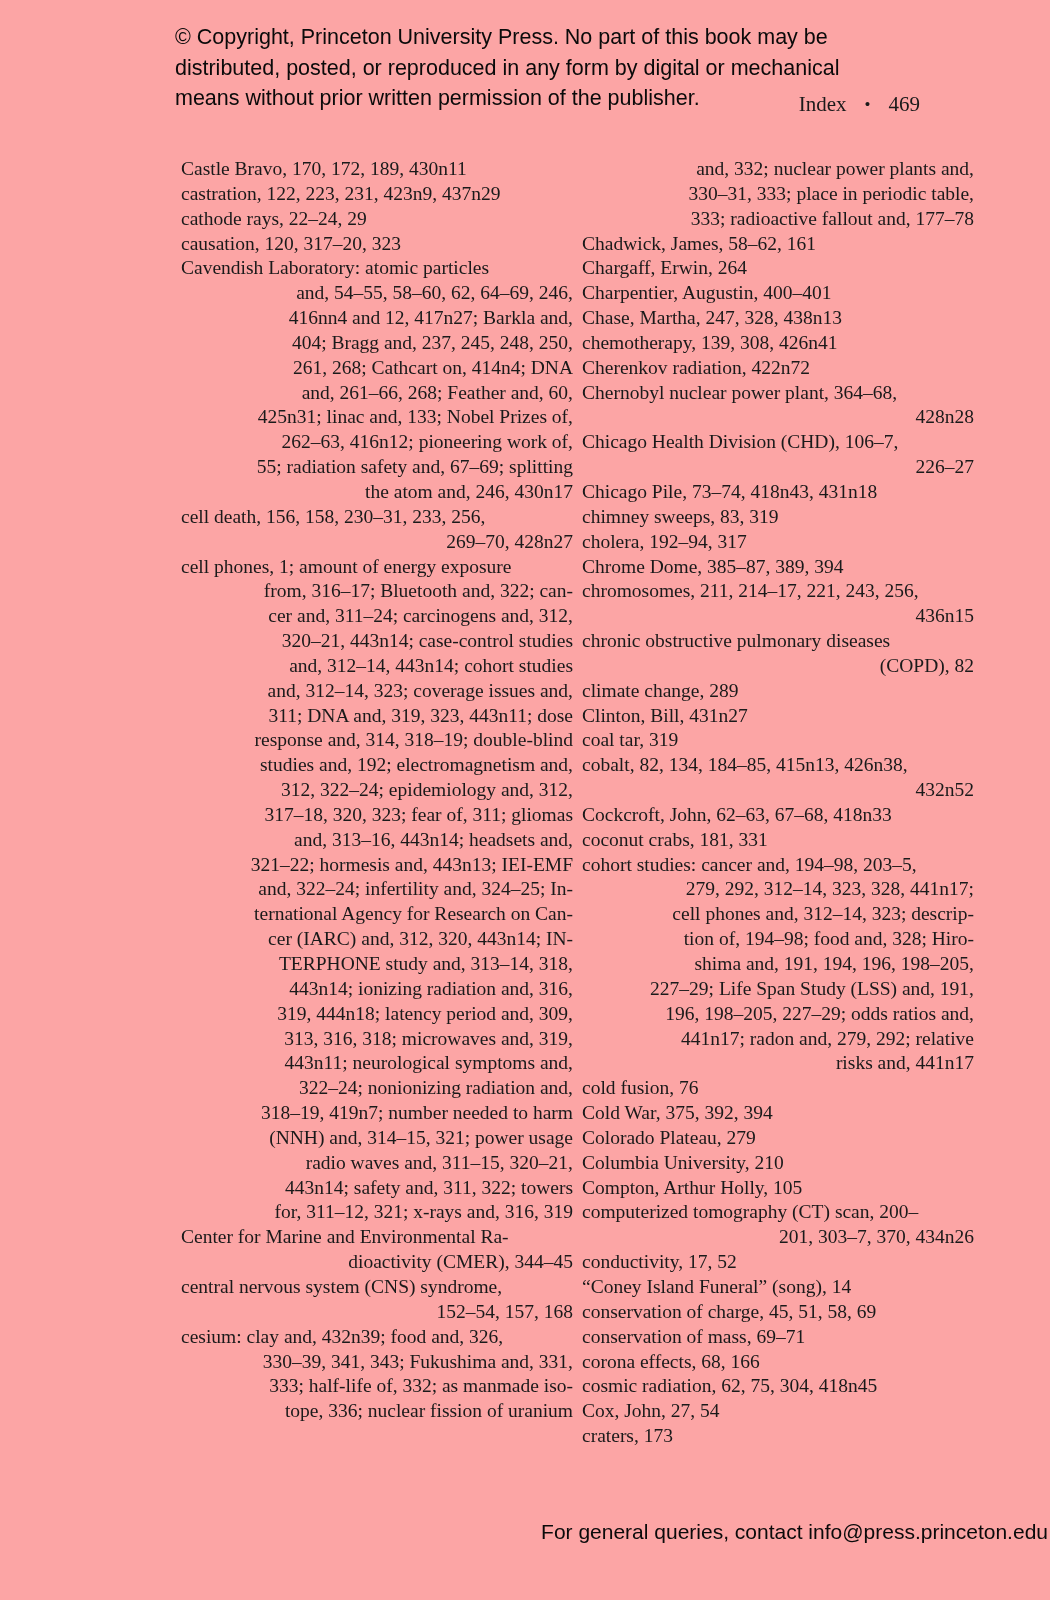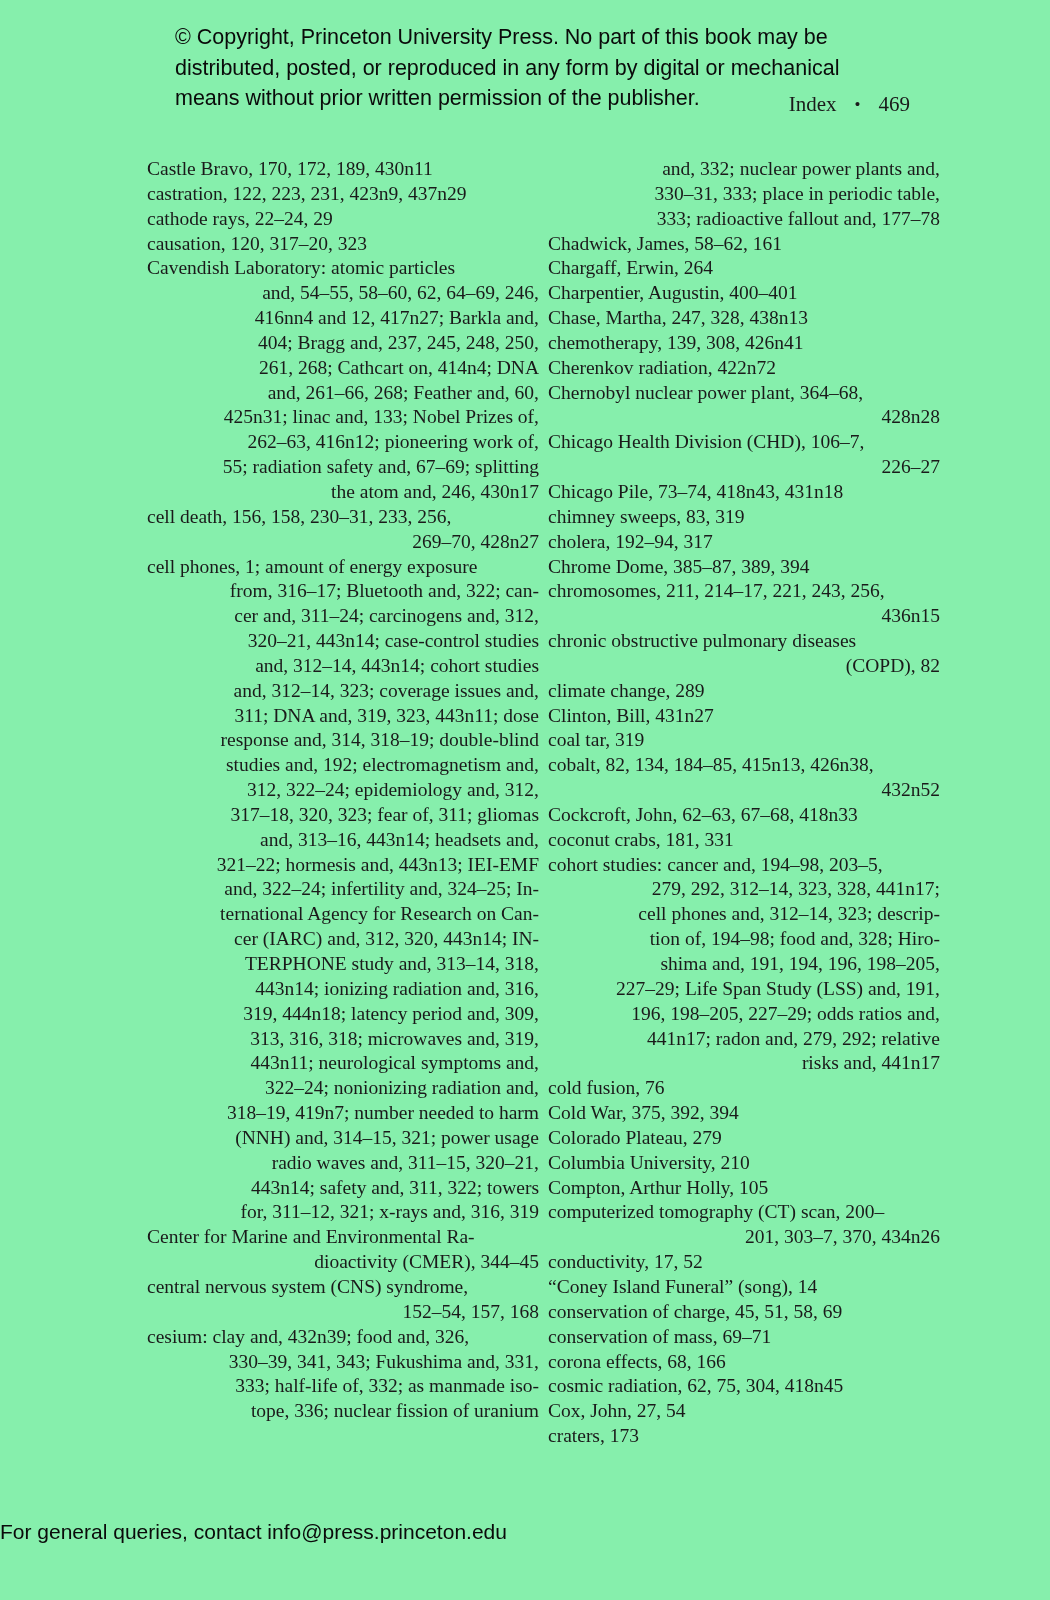--- a/index.html
+++ b/index.html
@@ -4,38 +4,38 @@
 <style>
   html, body {
     margin: 0;
     padding: 0;
     background: #ffffff;
   }
   .page {
     position: relative;
     width: 1050px;
     height: 1600px;
-    background: #86efac;
+    background: #fca5a5;
     color: #131313;
     overflow: hidden;
   }
   .copyright {
     position: absolute;
     top: 22px;
     left: 175px;
     width: 720px;
     font-family: "Liberation Sans", sans-serif;
     font-size: 21.5px;
     line-height: 30.5px;
     color: #0a0a0a;
   }
   .running-head {
     position: absolute;
     top: 92px;
-    right: 140px;
+    right: 130px;
     font-family: "Liberation Serif", serif;
     font-size: 21px;
     color: #1a1a1a;
     white-space: nowrap;
   }
   .running-head .sep {
     display: inline-block;
     margin: 0 18px;
     font-size: 17px;
     vertical-align: 1px;
@@ -46,36 +46,37 @@
     left: 0;
     width: 1050px;
   }
   .col {
     position: absolute;
     top: 0;
     font-family: "Liberation Serif", serif;
     font-size: 19.5px;
     line-height: 24.85px;
     color: #1a1a1a;
+    margin-left: 34px;
   }
   .col.left  { left: 147px; width: 392px; }
   .col.right { left: 548px; width: 392px; }
   .index-line {
     white-space: nowrap;
   }
   .index-line.indent {
     padding-left: 22px;
     text-align: right;
   }
   .footer {
     position: absolute;
     top: 1520px;
     left: 0;
     width: 1048px;
-    text-align: left;
+    text-align: right;
     font-family: "Liberation Sans", sans-serif;
     font-size: 21px;
     color: #0a0a0a;
   }
 </style>
 </head>
 <body>
 
 <div class="page">
 

